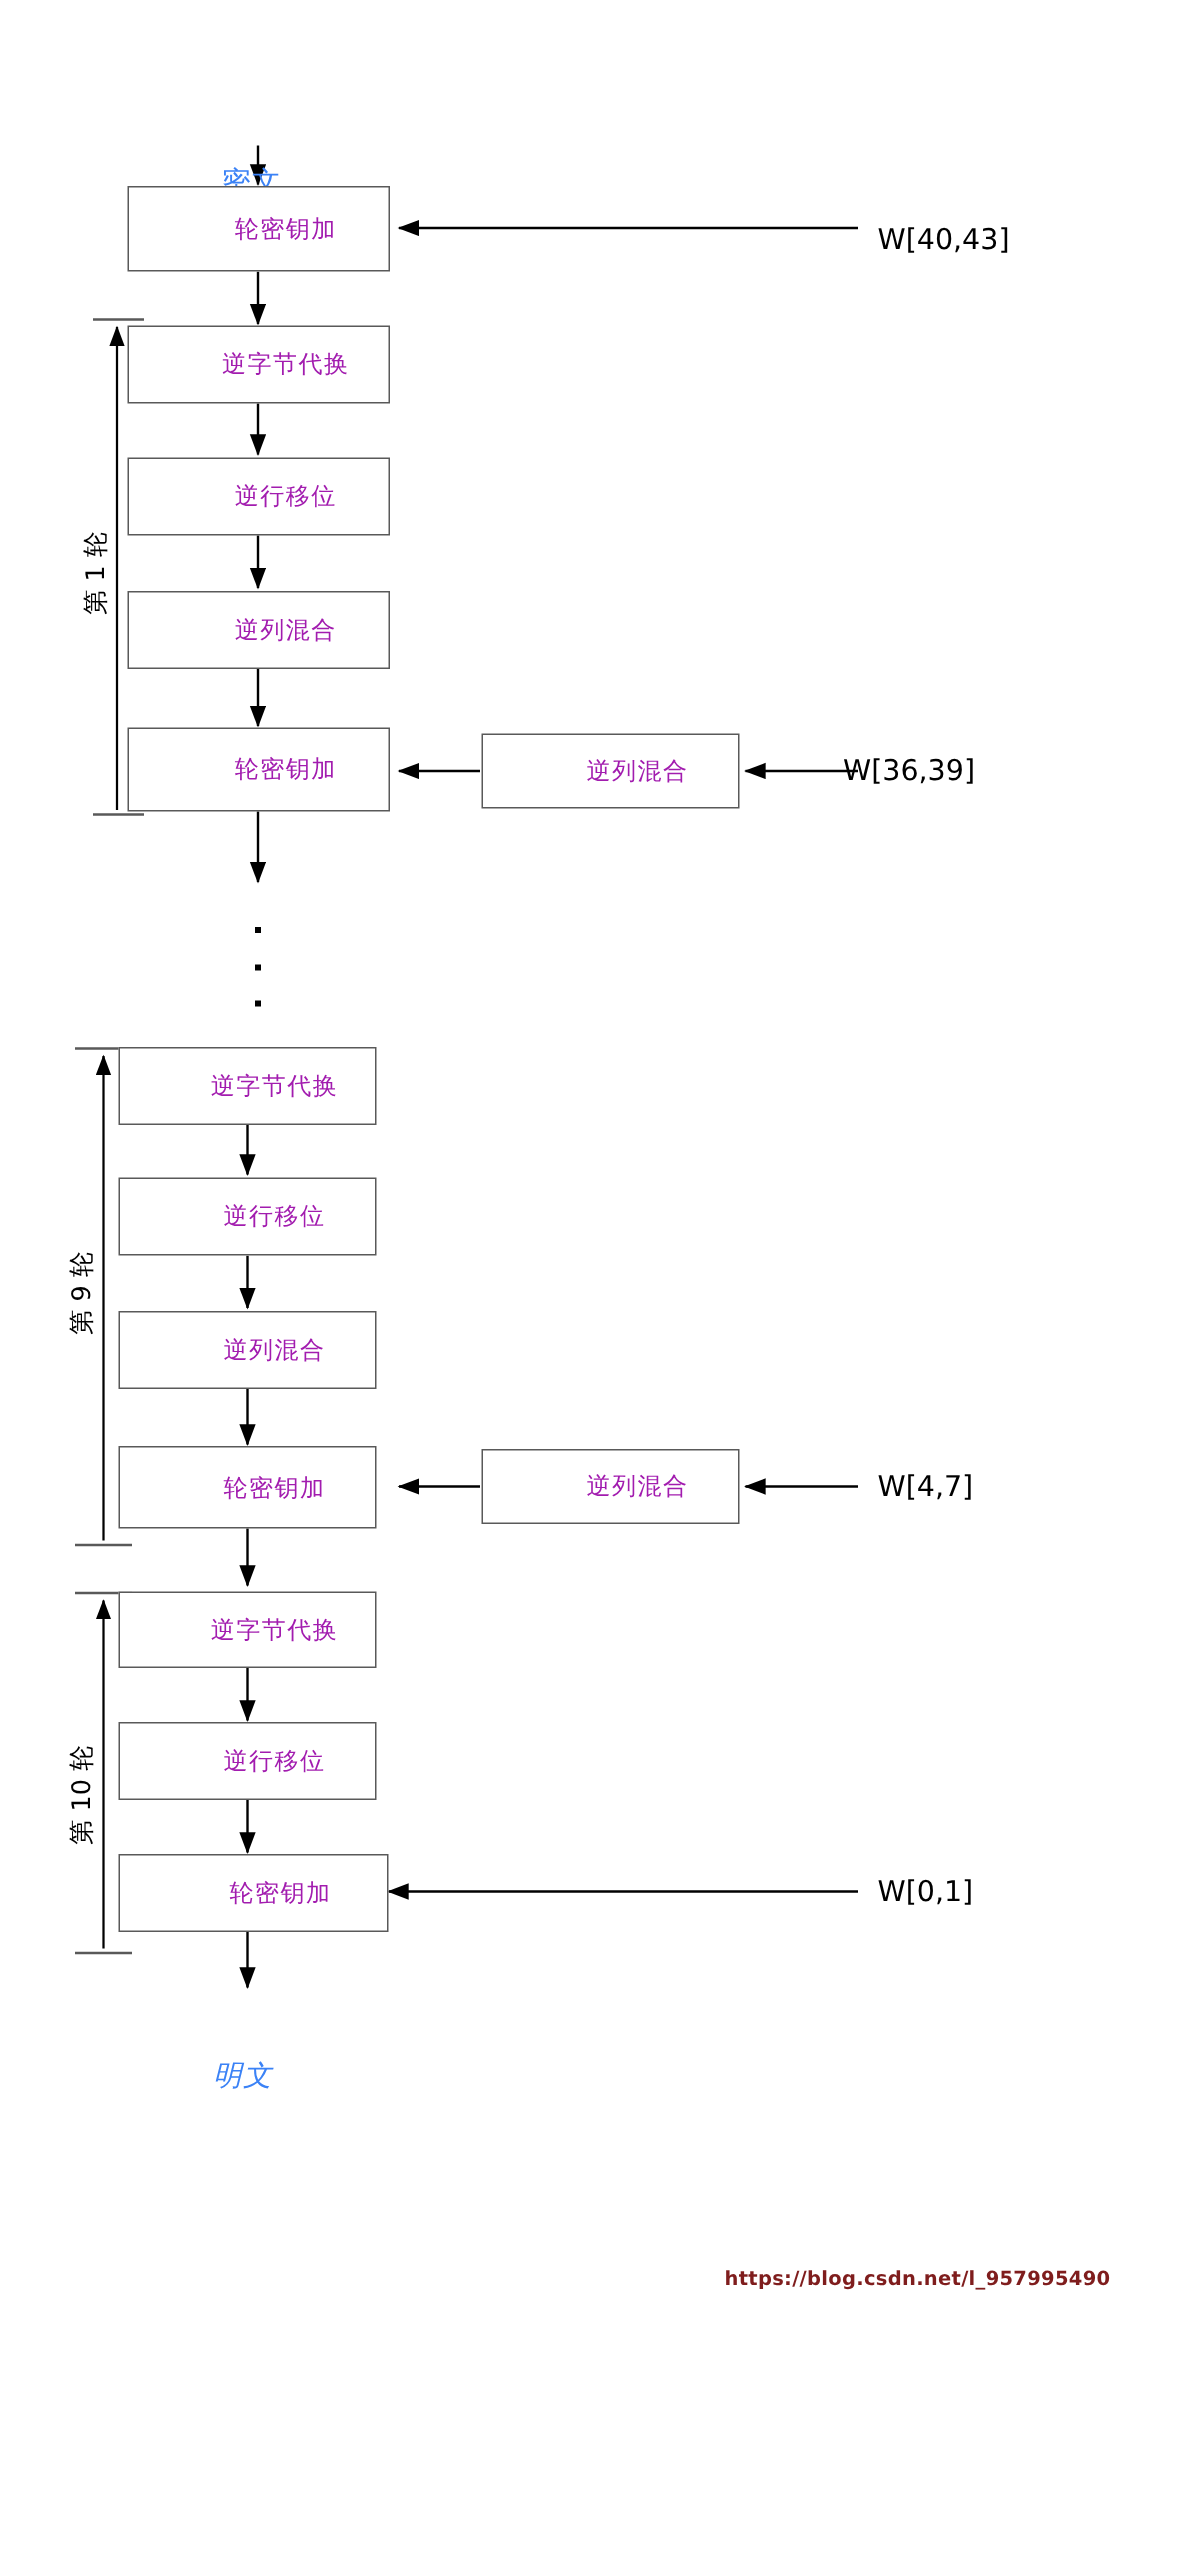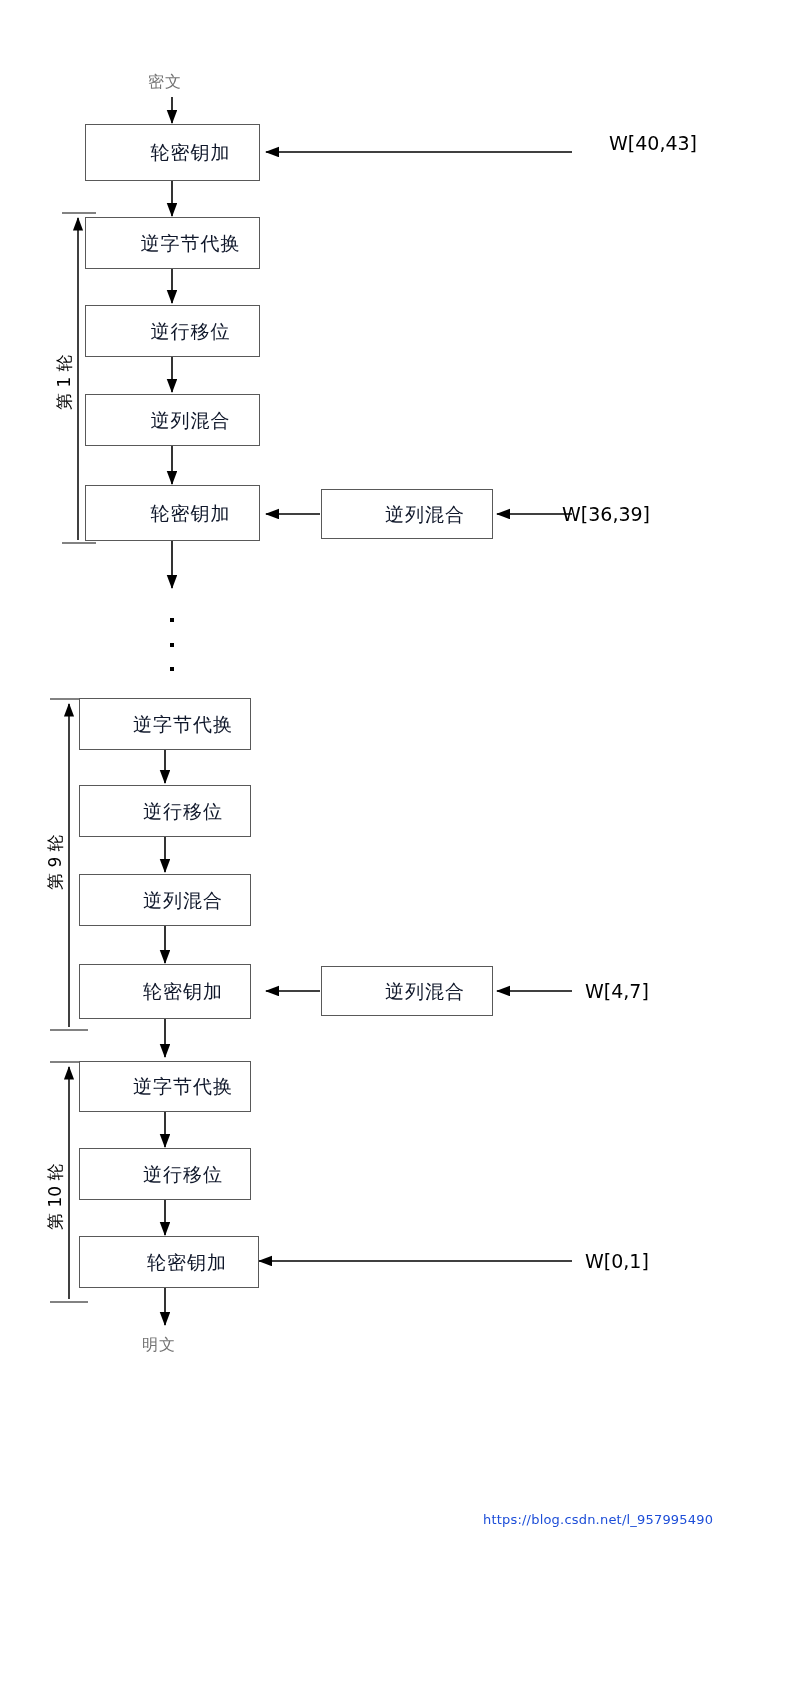--- a/index.html
+++ b/index.html
@@ -16,35 +16,36 @@
   }
   
   .box {
     position:absolute;
     box-sizing:border-box;
     border:1.5px solid #595959;
     background:#ffffff;
     display:flex;
     align-items:center;
     justify-content:center;
-    font-size:19px;
+    font-size:16px;
     letter-spacing:1px;
     line-height:1;
-    color:#0f172a;
+    color:#a21caf;
     white-space:nowrap;
     padding-left:36px;
   }
   
   .txt {
     position:absolute;
-    font-size:16px;
+    font-size:19px;
     letter-spacing:1px;
     line-height:1;
     white-space:nowrap;
-    color:#737373;
+    color:#3b82f6;
+    margin-top:38px;
   }
   .wtxt {
     position:absolute;
     font-size:19px;
     line-height:1;
     white-space:nowrap;
     color:#000;
   }
   
   .rlabel {
@@ -65,23 +66,24 @@
   }
   .dot {
     position:absolute;
     width:4px; height:4px;
     background:#000;
     border-radius:0;
   }
   .watermark {
     position:absolute;
     font-size:13px;
-    color:#1d4ed8;
+    color:#7f1d1d;
     white-space:nowrap;
     letter-spacing:0.2px;
+    font-weight:bold;
   }
 </style>
 </head>
 <body>
 
 <div id="canvas">
 
   <svg id="wires" viewBox="0 0 794 1701" xmlns="http://www.w3.org/2000/svg">
     <defs>
       <marker id="ah" markerWidth="10" markerHeight="10" refX="8.4" refY="3.4" orient="auto" markerUnits="strokeWidth">
@@ -141,21 +143,21 @@
     <g stroke="#000" stroke-width="1.5" fill="none">
       <line x1="78" y1="540" x2="78" y2="218" marker-end="url(#ahu)"></line>
       <line x1="69" y1="1027" x2="69" y2="704" marker-end="url(#ahu)"></line>
       <line x1="69" y1="1299" x2="69" y2="1067" marker-end="url(#ahu)"></line>
     </g>
   </svg>
 
   <div class="txt" style="left:148px; top:74px;">密文</div>
 
   <div class="box" style="left:85px; top:124px; width:175px; height:57px;">轮密钥加</div>
-  <div class="wtxt" style="left:585px; top:134px;margin-left:24px;">W[40,43]</div>
+  <div class="wtxt" style="left:585px; top:151px;">W[40,43]</div>
 
   <div class="rlabel" style="left:56px; top:410px;">第 1 轮</div>
 
   <div class="box" style="left:85px; top:217px; width:175px; height:52px;">逆字节代换</div>
   <div class="box" style="left:85px; top:305px; width:175px; height:52px;">逆行移位</div>
   <div class="box" style="left:85px; top:394px; width:175px; height:52px;">逆列混合</div>
   <div class="box" style="left:85px; top:485px; width:175px; height:56px;">轮密钥加</div>
 
   <div class="box" style="left:321px; top:489px; width:172px; height:50px;">逆列混合</div>
   <div class="wtxt" style="left:562px; top:505px;">W[36,39]</div>
@@ -175,17 +177,17 @@
   <div class="wtxt" style="left:585px; top:982px;text-align:center;">W[4,7]</div>
 
   <div class="rlabel" style="left:47px; top:1230px;">第 10 轮</div>
 
   <div class="box" style="left:79px; top:1061px; width:172px; height:51px;">逆字节代换</div>
   <div class="box" style="left:79px; top:1148px; width:172px; height:52px;">逆行移位</div>
   <div class="box" style="left:79px; top:1236px; width:180px; height:52px;">轮密钥加</div>
 
   <div class="wtxt" style="left:585px; top:1252px;">W[0,1]</div>
 
-  <div class="txt" style="left:142px; top:1337px;">明文</div>
+  <div class="txt" style="left:142px; top:1337px;font-style:italic;">明文</div>
 
   <div class="watermark" style="left:483px; top:1512px;">https://blog.csdn.net/l_957995490</div>
 
 </div>
 
 </body></html>

